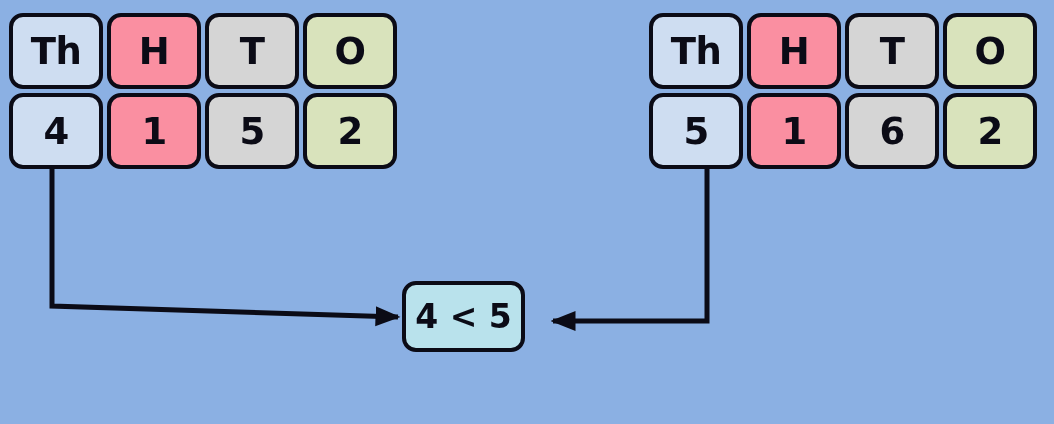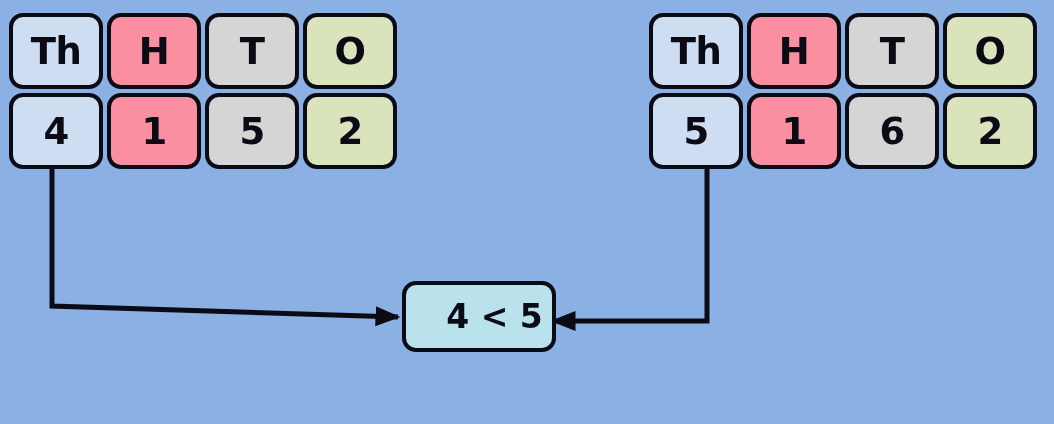--- a/index.html
+++ b/index.html
@@ -62,21 +62,20 @@
     background: #B9E2EC;
     border: 4px solid #0B0B16;
     border-radius: 14px;
     display: flex;
     align-items: center;
     justify-content: center;
     font-size: 33px;
     font-weight: bold;
     color: #0B0B16;
     line-height: 1;
-    padding-left: 31px;
   }
   #connectors {
     position: absolute;
     left: 0; top: 0;
     width: 1054px;
     height: 424px;
     pointer-events: none;
   }
 </style>
 </head>

